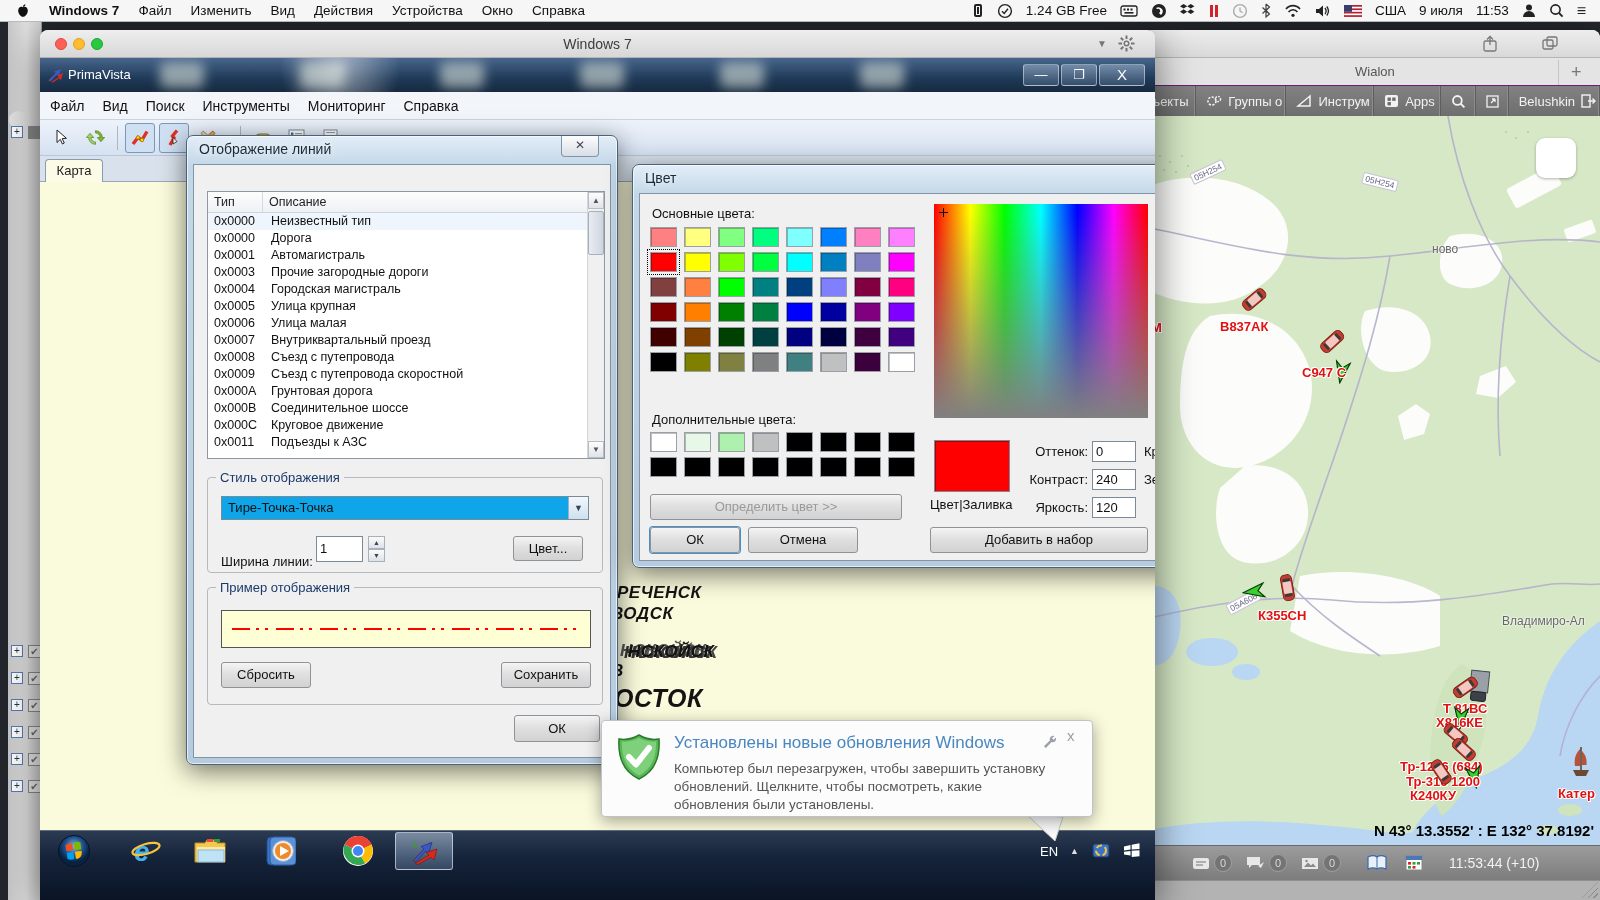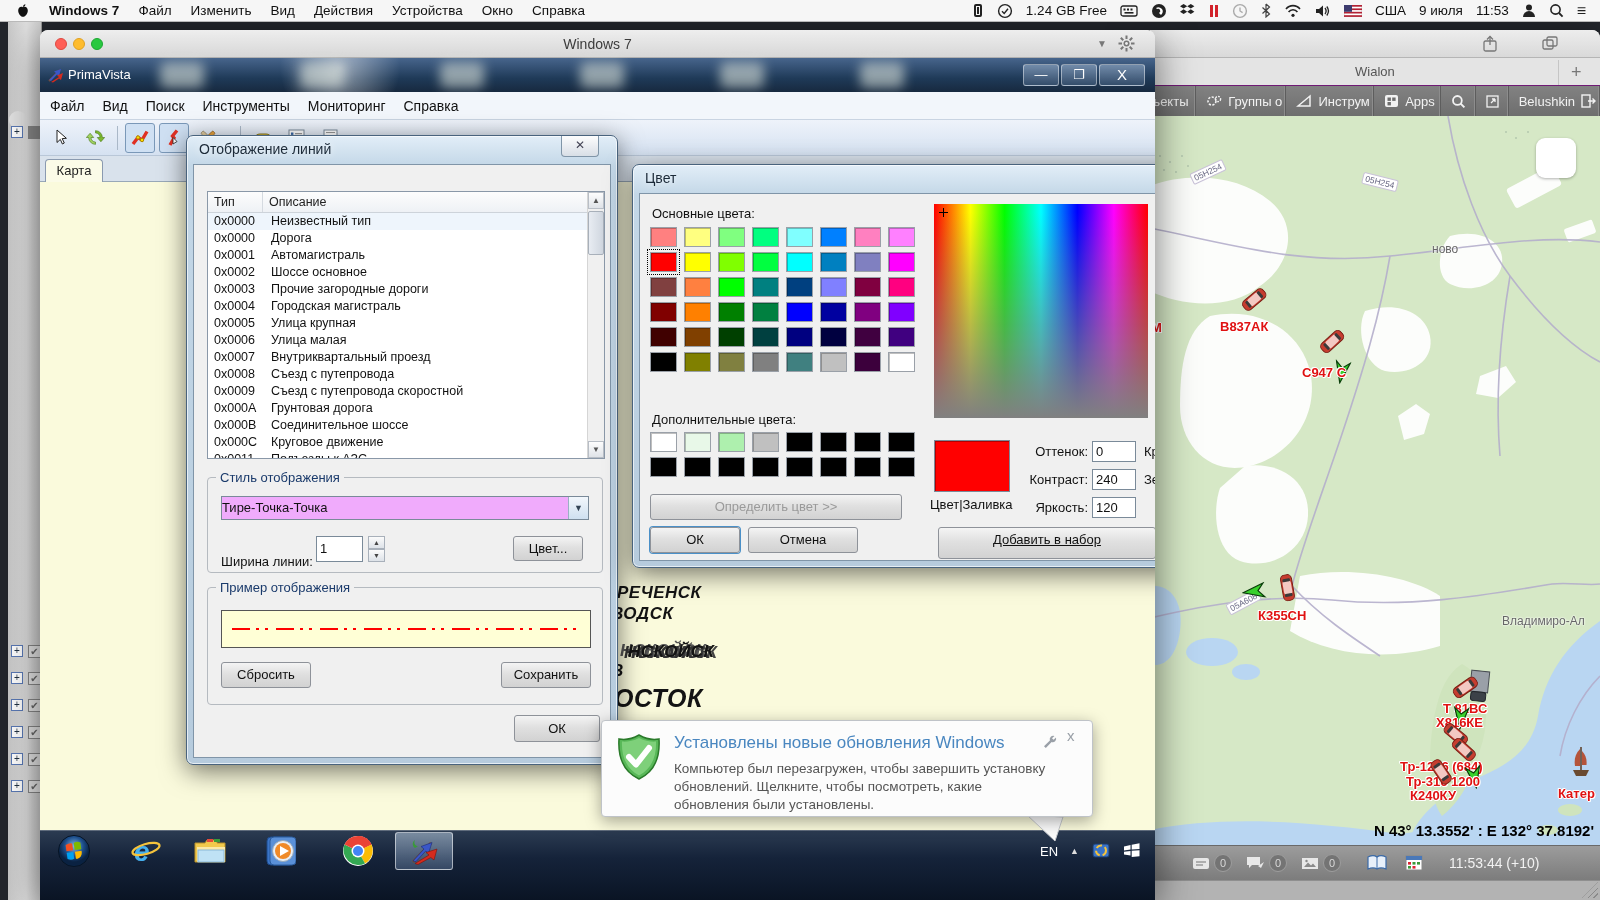--- a/index.html
+++ b/index.html
@@ -74,21 +74,21 @@
   #linelist{position:absolute;background:#fff;border:1px solid #8a98a8;overflow:hidden;font-size:12.5px;}
   .lhead{display:flex;height:21px;background:linear-gradient(#fdfdfd,#eef1f5);border-bottom:1px solid #cdd3da;color:#222;}
   .lhead span{padding:3px 0 0 6px;border-right:1px solid #d5dae0;}
   .lrow{display:flex;height:17px;line-height:17px;color:#111;}
   .lrow span:first-child{width:55px;padding-left:6px;flex:none;}
   .lrow span:last-child{padding-left:8px;white-space:nowrap;}
   .lrow.sel{background:#eef5fc;}
   .scroll{position:absolute;right:0;top:0;width:17px;bottom:0;background:#f0f0f0;border-left:1px solid #d5d5d5;}
   .sbtn{position:absolute;left:0;width:16px;height:17px;background:linear-gradient(#fdfdfd,#dfe3e8);border:1px solid #b8bec6;color:#555;font-size:8px;text-align:center;line-height:15px;}
   .sthumb{position:absolute;left:0;top:19px;width:16px;height:44px;background:linear-gradient(90deg,#e8ecf2,#cfd6df);border:1px solid #a8b0ba;border-radius:2px;}
-  .combo{position:absolute;height:24px;background:#f0abfc;border:1px solid #7a8a99;font-size:13px;color:#111;line-height:22px;}
+  .combo{position:absolute;height:24px;background:#0ea5e9;border:1px solid #7a8a99;font-size:13px;color:#111;line-height:22px;padding-left:6px;}
   .combo .drop{position:absolute;right:0;top:0;width:20px;height:22px;background:linear-gradient(#f2f7fc,#cfe0f0);border-left:1px solid #9ab0c4;text-align:center;color:#345;font-size:9px;line-height:22px;}
   .spin{position:absolute;width:17px;height:13px;background:linear-gradient(#fbfbfb,#dde2e8);border:1px solid #a8b0ba;font-size:7px;color:#444;text-align:center;line-height:11px;}
   .field{position:absolute;height:21px;background:#fff;border:1px solid #7a8a99;font-size:13px;padding:2px 3px;color:#111;}
   .flabel{position:absolute;font-size:13px;color:#111;text-align:right;}
   
   .swgrid{position:absolute;display:grid;grid-template-columns:repeat(8,27px);gap:5px 7px;}
   .swatch{width:27px;height:20px;border:1px solid #9aa0a8;box-shadow:inset 1px 1px 0 rgba(0,0,0,.25);}
   .swatch.sel{outline:1px dotted #000;outline-offset:2px;}
   #rainbow{position:absolute;background:linear-gradient(to bottom,rgba(128,128,128,0),rgba(128,128,128,0) 4%,#808080 100%),linear-gradient(to right,#f00,#ff0 17%,#0f0 33%,#0ff 50%,#00f 67%,#f0f 84%,#f00);}
   #cross{position:absolute;width:9px;height:9px;}
@@ -759,24 +759,20 @@
             </div>
             <div class="lrow">
               <span>0x0000</span>
               <span>Дорога</span>
             </div>
             <div class="lrow">
               <span>0x0001</span>
               <span>Автомагистраль</span>
             </div>
             <div class="lrow">
-              <span>0x0002</span>
-              <span>Шоссе основное</span>
-            </div>
-            <div class="lrow">
               <span>0x0003</span>
               <span>Прочие загородные дороги</span>
             </div>
             <div class="lrow">
               <span>0x0004</span>
               <span>Городская магистраль</span>
             </div>
             <div class="lrow">
               <span>0x0005</span>
               <span>Улица крупная</span>
@@ -925,21 +921,21 @@
       <div style="position: absolute; left: 294px; top: 246px; width: 76px; height: 52px; border: 1px solid rgb(122, 138, 153); box-shadow: rgba(0, 0, 0, 0.3) 1px 1px 0px inset; background: rgb(255, 0, 0);" id="colorPreview"></div>
       <span class="flabel" style="left:290px;top:303px;text-align:left;">Цвет|Заливка</span>
       <span class="flabel" style="left:368px;top:250px;width:80px;">Оттенок:</span>
       <div class="field" style="left:452px;top:247px;width:44px;">0</div>
       <span class="flabel" style="left:504px;top:250px;text-align:left;">Кр</span>
       <span class="flabel" style="left:368px;top:278px;width:80px;">Контраст:</span>
       <div class="field" style="left:452px;top:275px;width:44px;">240</div>
       <span class="flabel" style="left:504px;top:278px;text-align:left;">Зе</span>
       <span class="flabel" style="left:368px;top:306px;width:80px;">Яркость:</span>
       <div class="field" style="left:452px;top:303px;width:44px;">120</div>
-      <span class="btn7" style="left:298px;top:333px;width:218px;height:32px;line-height:24px;text-decoration:underline;">Добавить в набор</span>
+      <span class="btn7" style="left:290px;top:333px;width:218px;height:26px;line-height:24px;">Добавить в набор</span>
     </div>
   </div>
 
   <div id="ntail"><svg width="40" height="30">
         <polygon points="2,0 38,2 30,26" fill="#fbfbfb" stroke="#c5c8cc"></polygon>
       </svg></div>
   <div id="notif">
     <span class="abs" style="left:14px;top:12px;"><svg width="46" height="48" viewBox="0 0 46 48">
           <path d="M23 2 C30 6 38 7 43 6 C44 22 40 38 23 46 C6 38 2 22 3 6 C8 7 16 6 23 2 Z" fill="#58b858" stroke="#2a7a2a" stroke-width="1.5"></path>
           <path d="M23 5 C29 8 35 9 40 8.6 C40.6 21 37 35 23 42.5 C9 35 5.4 21 6 8.6 C11 9 17 8 23 5 Z" fill="#7ed07a"></path>

